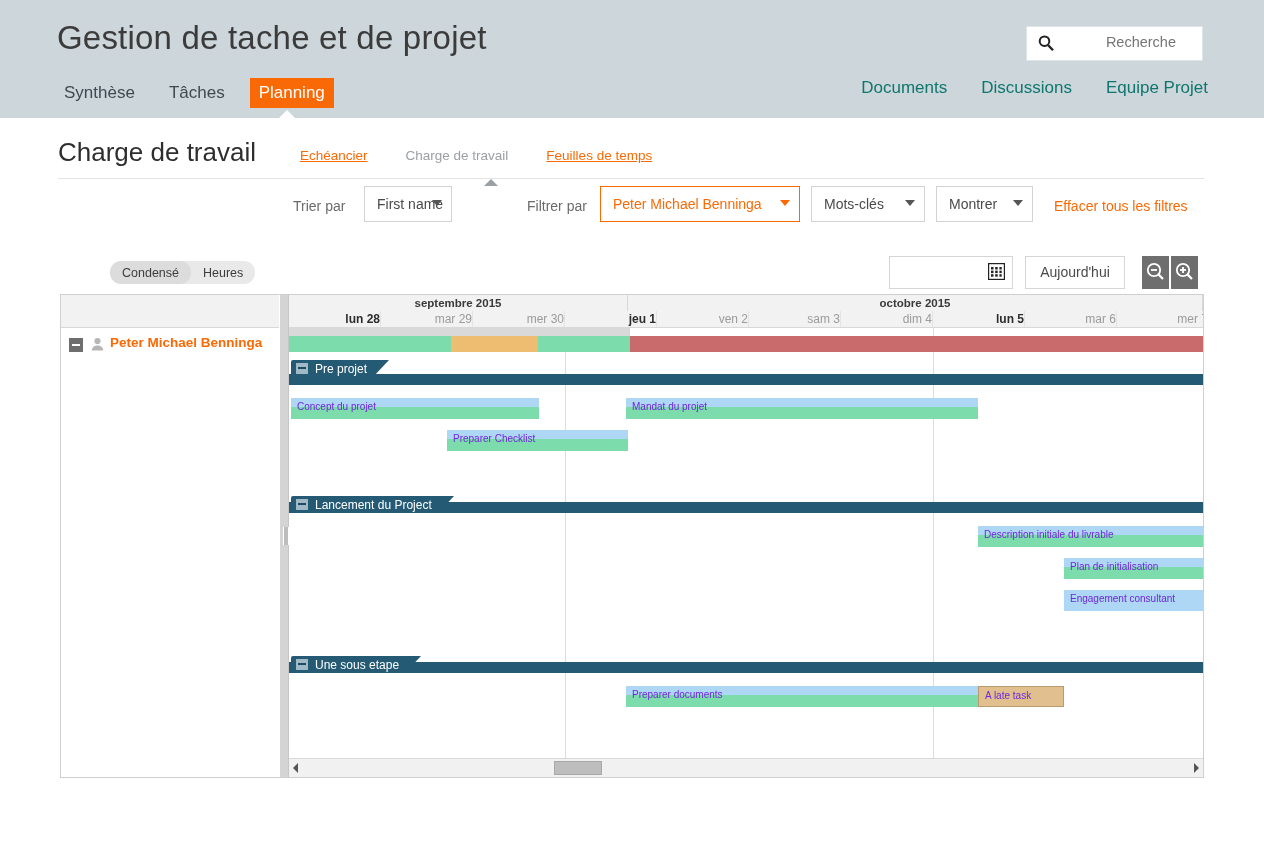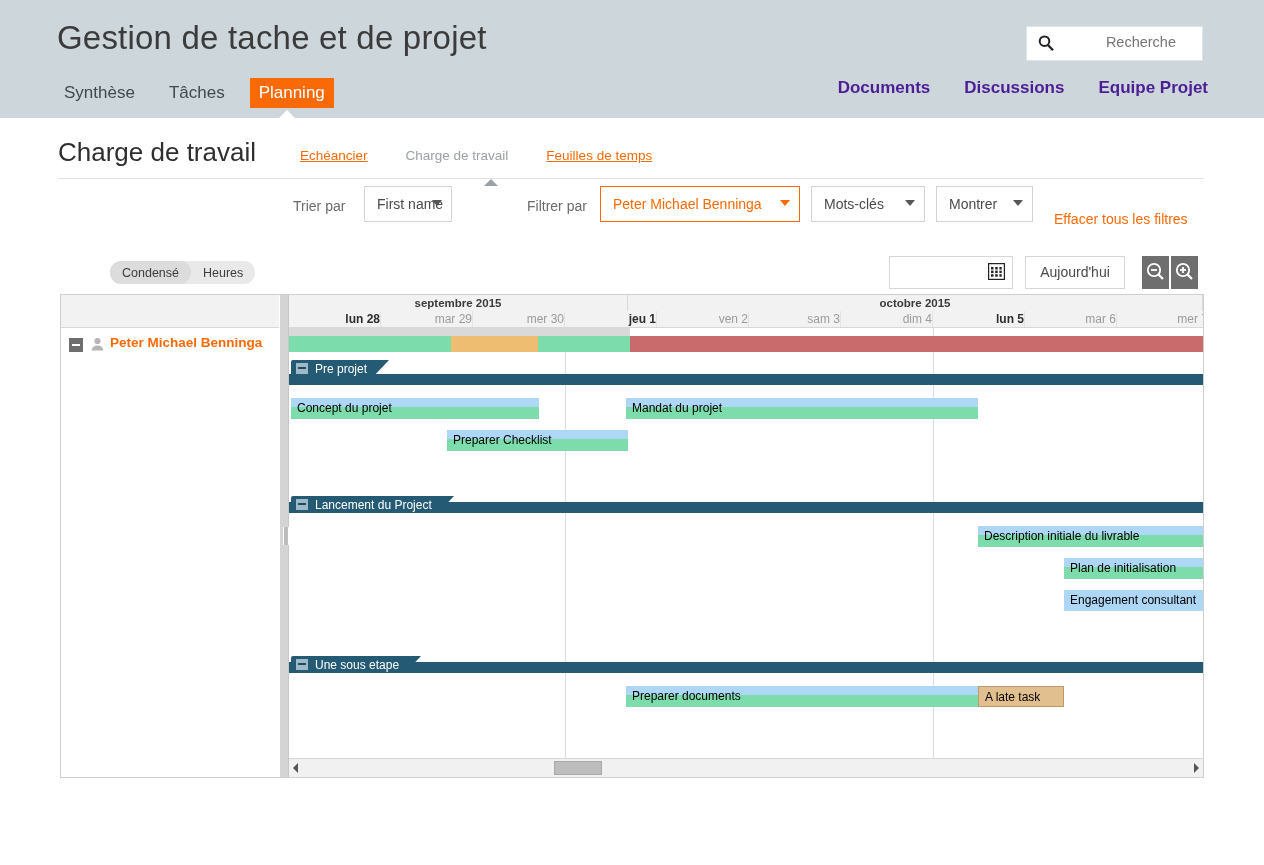--- a/index.html
+++ b/index.html
@@ -13,21 +13,21 @@
   .page{position:relative;width:1264px;height:865px;}
 
   
   .topbar{position:absolute;left:0;top:0;width:1264px;height:118px;background:#ccd6db;}
   .app-title{position:absolute;left:57px;top:19px;font-size:33px;color:#3b3b3b;font-weight:400;letter-spacing:0.2px;}
   .mainnav{position:absolute;left:55px;top:78px;height:32px;}
   .mainnav .item{float:left;font-size:17px;color:#3f4a4f;padding:5px 9px;margin-right:16px;cursor:pointer;}
   .mainnav .item.active{background:#f96a06;color:#ffffff;}
   .nav-caret{position:absolute;left:278px;top:110px;width:0;height:0;border-left:9px solid transparent;border-right:9px solid transparent;border-bottom:9px solid #ffffff;}
   .rightnav{position:absolute;right:56px;top:78px;height:30px;}
-  .rightnav .item{float:left;font-size:17px;color:#4c1d95;margin-left:34px;cursor:pointer;font-weight:bold;}
+  .rightnav .item{float:left;font-size:17px;color:#0f766e;margin-left:34px;cursor:pointer;}
   .searchbox{position:absolute;right:61px;top:26px;width:175px;height:33px;background:#fff;border:1px solid #dfe4e6;}
   .searchbox .sicon{position:absolute;left:10px;top:7px;width:18px;height:18px;}
   .searchbox input{position:absolute;right:24px;top:6px;width:125px;border:0;outline:0;text-align:right;font-size:14.5px;color:#9aa3a7;font-family:"Liberation Sans",sans-serif;background:transparent;}
 
   
   .section{position:absolute;left:0;top:118px;width:1264px;}
   .sec-title{position:absolute;left:58px;top:19px;font-size:26px;color:#2e2e2e;}
   .subtabs{position:absolute;left:300px;top:30px;}
   .subtabs .st{float:left;font-size:13.5px;margin-right:38px;cursor:pointer;color:#f96a06;text-decoration:underline;}
   .subtabs .st.active{color:#9aa0a3;text-decoration:none;}
@@ -36,21 +36,21 @@
 
   
   .filters{position:absolute;left:0;top:186px;width:1264px;height:42px;}
   .f-label{position:absolute;font-size:14px;color:#6b6b6b;top:12px;}
   .f-ctl{position:absolute;top:0;height:36px;border:1px solid #d3d3d3;background:#fff;box-sizing:border-box;cursor:pointer;}
   .f-ctl span.txt{display:block;padding:9px 26px 0 12px;font-size:14px;color:#4a4a4a;white-space:nowrap;}
   .f-ctl .car{position:absolute;right:9px;top:13px;width:0;height:0;border-left:5px solid transparent;border-right:5px solid transparent;border-top:6px solid #555;}
   .f-ctl.on{border:1px solid #f96a06;}
   .f-ctl.on span.txt{color:#f96a06;}
   .f-ctl.on .car{border-top-color:#f96a06;}
-  .f-clear{position:absolute;top:25px;left:1054px;font-size:14px;color:#f96a06;cursor:pointer;}
+  .f-clear{position:absolute;top:12px;left:1054px;font-size:14px;color:#f96a06;cursor:pointer;}
 
   
   .gtoolbar{position:absolute;left:0;top:256px;width:1264px;height:36px;}
   .pill{position:absolute;left:110px;top:5px;height:23px;background:#e9e9e9;border-radius:11px;overflow:hidden;}
   .pill div{float:left;font-size:12.5px;padding:5px 12px 0 12px;height:18px;color:#3c3c3c;cursor:pointer;}
   .pill div.sel{background:#dcdcdc;border-radius:11px;}
   .gt-label{position:absolute;left:838px;top:10px;font-size:14px;color:#666;margin-top:38px;}
   .dateinput{position:absolute;left:889px;top:0;width:124px;height:33px;border:1px solid #d6d6d6;background:#fff;box-sizing:border-box;}
   .cal-ico{position:absolute;right:7px;top:6px;width:17px;height:17px;}
   .btn-today{position:absolute;left:1025px;top:0;width:100px;height:33px;border:1px solid #d6d6d6;background:#fff;box-sizing:border-box;font-size:14px;color:#4a4a4a;text-align:center;line-height:31px;cursor:pointer;}
@@ -82,21 +82,21 @@
 
   .sumbar{position:absolute;height:11px;background:#255a74;}
   .sumtag{position:absolute;height:17px;background:#255a74;border-radius:2px 0 0 2px;}
   .sumtag .lbl{position:absolute;left:24px;top:2px;font-size:12px;color:#fff;white-space:nowrap;}
   .sumtag .mb{position:absolute;left:5px;top:3px;width:12px;height:11px;background:#9fb9c6;}
   .sumtag .mb:after{content:"";position:absolute;left:2px;top:4px;width:8px;height:2px;background:#1d4a60;}
   .sumtag .tail{position:absolute;top:0;width:16px;height:17px;background:#255a74;}
 
   .taskbar{position:absolute;height:21px;background:#aed6f5;box-sizing:border-box;}
   .taskbar .prog{position:absolute;left:0;bottom:0;height:12px;background:#7ddcab;}
-  .taskbar .tlabel{position:absolute;left:6px;top:3px;font-size:12px;color:#000000;white-space:nowrap;z-index:2;}
+  .taskbar .tlabel{position:absolute;left:6px;top:3px;font-size:10px;color:#6d28d9;white-space:nowrap;z-index:2;}
   .taskbar.late{background:#e2bf8e;border:1px solid #b99a6c;}
 
   .hscroll{position:absolute;left:0;bottom:0;width:914px;height:18px;background:#f1f1f1;border-top:1px solid #d8d8d8;}
   .hs-arrow{position:absolute;top:0;width:14px;height:18px;cursor:pointer;}
   .hs-thumb{position:absolute;top:2px;left:265px;width:48px;height:14px;background:#bdbdbd;border:1px solid #a8a8a8;box-sizing:border-box;cursor:pointer;}
 </style>
 </head>
 <body>
 
 <div class="page">

